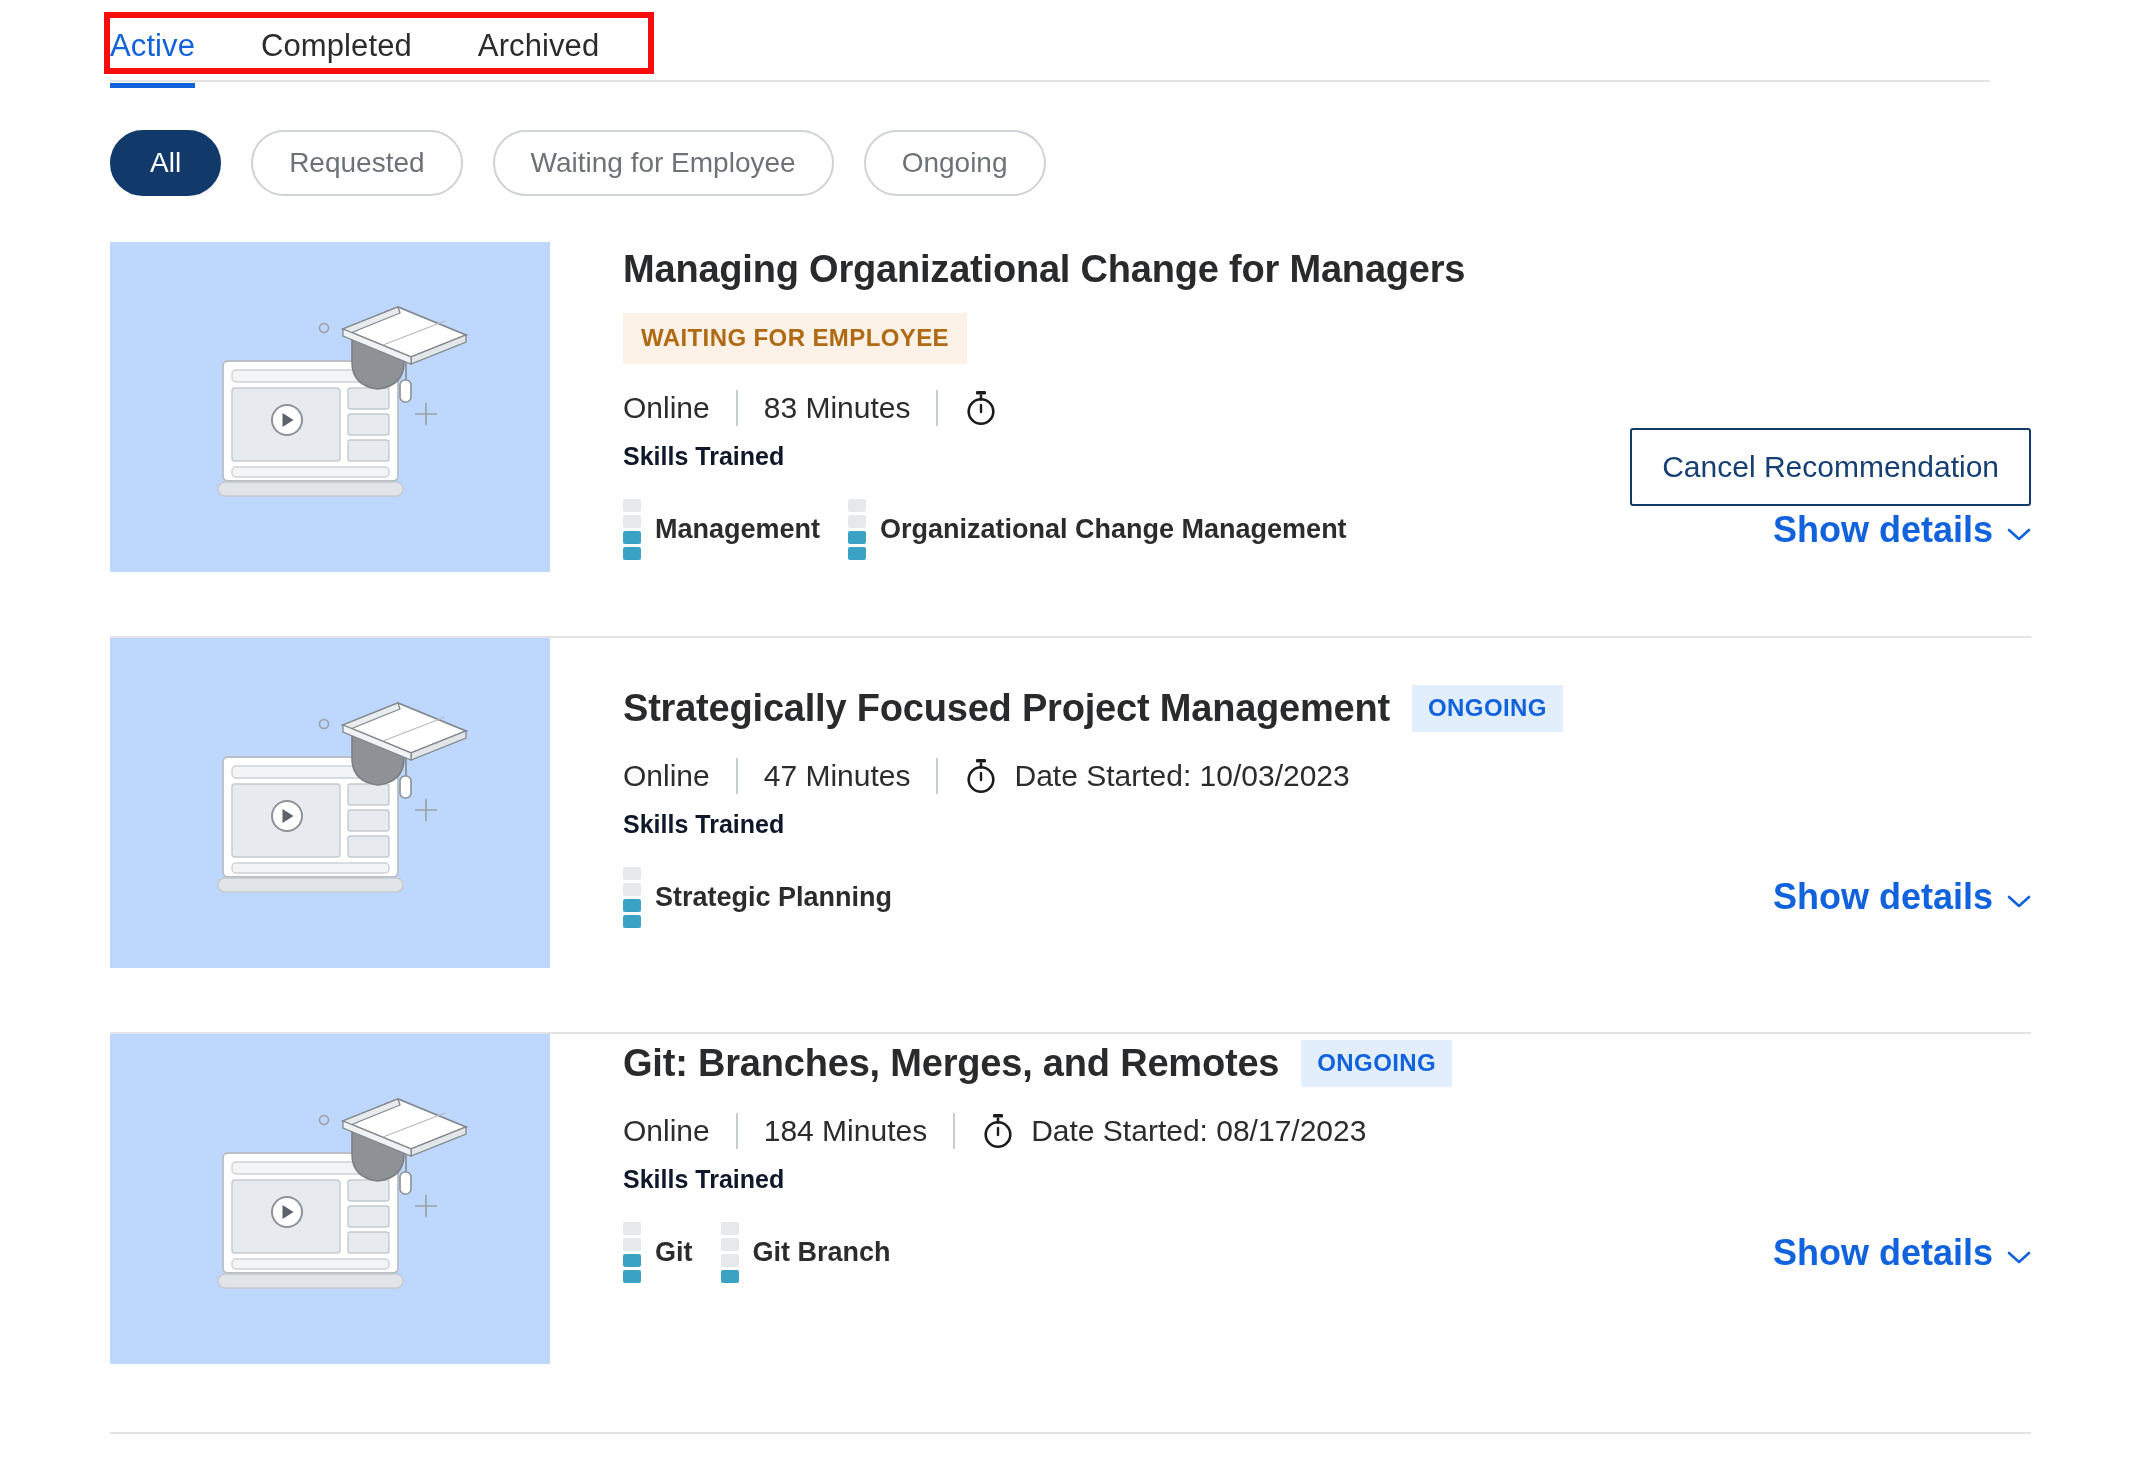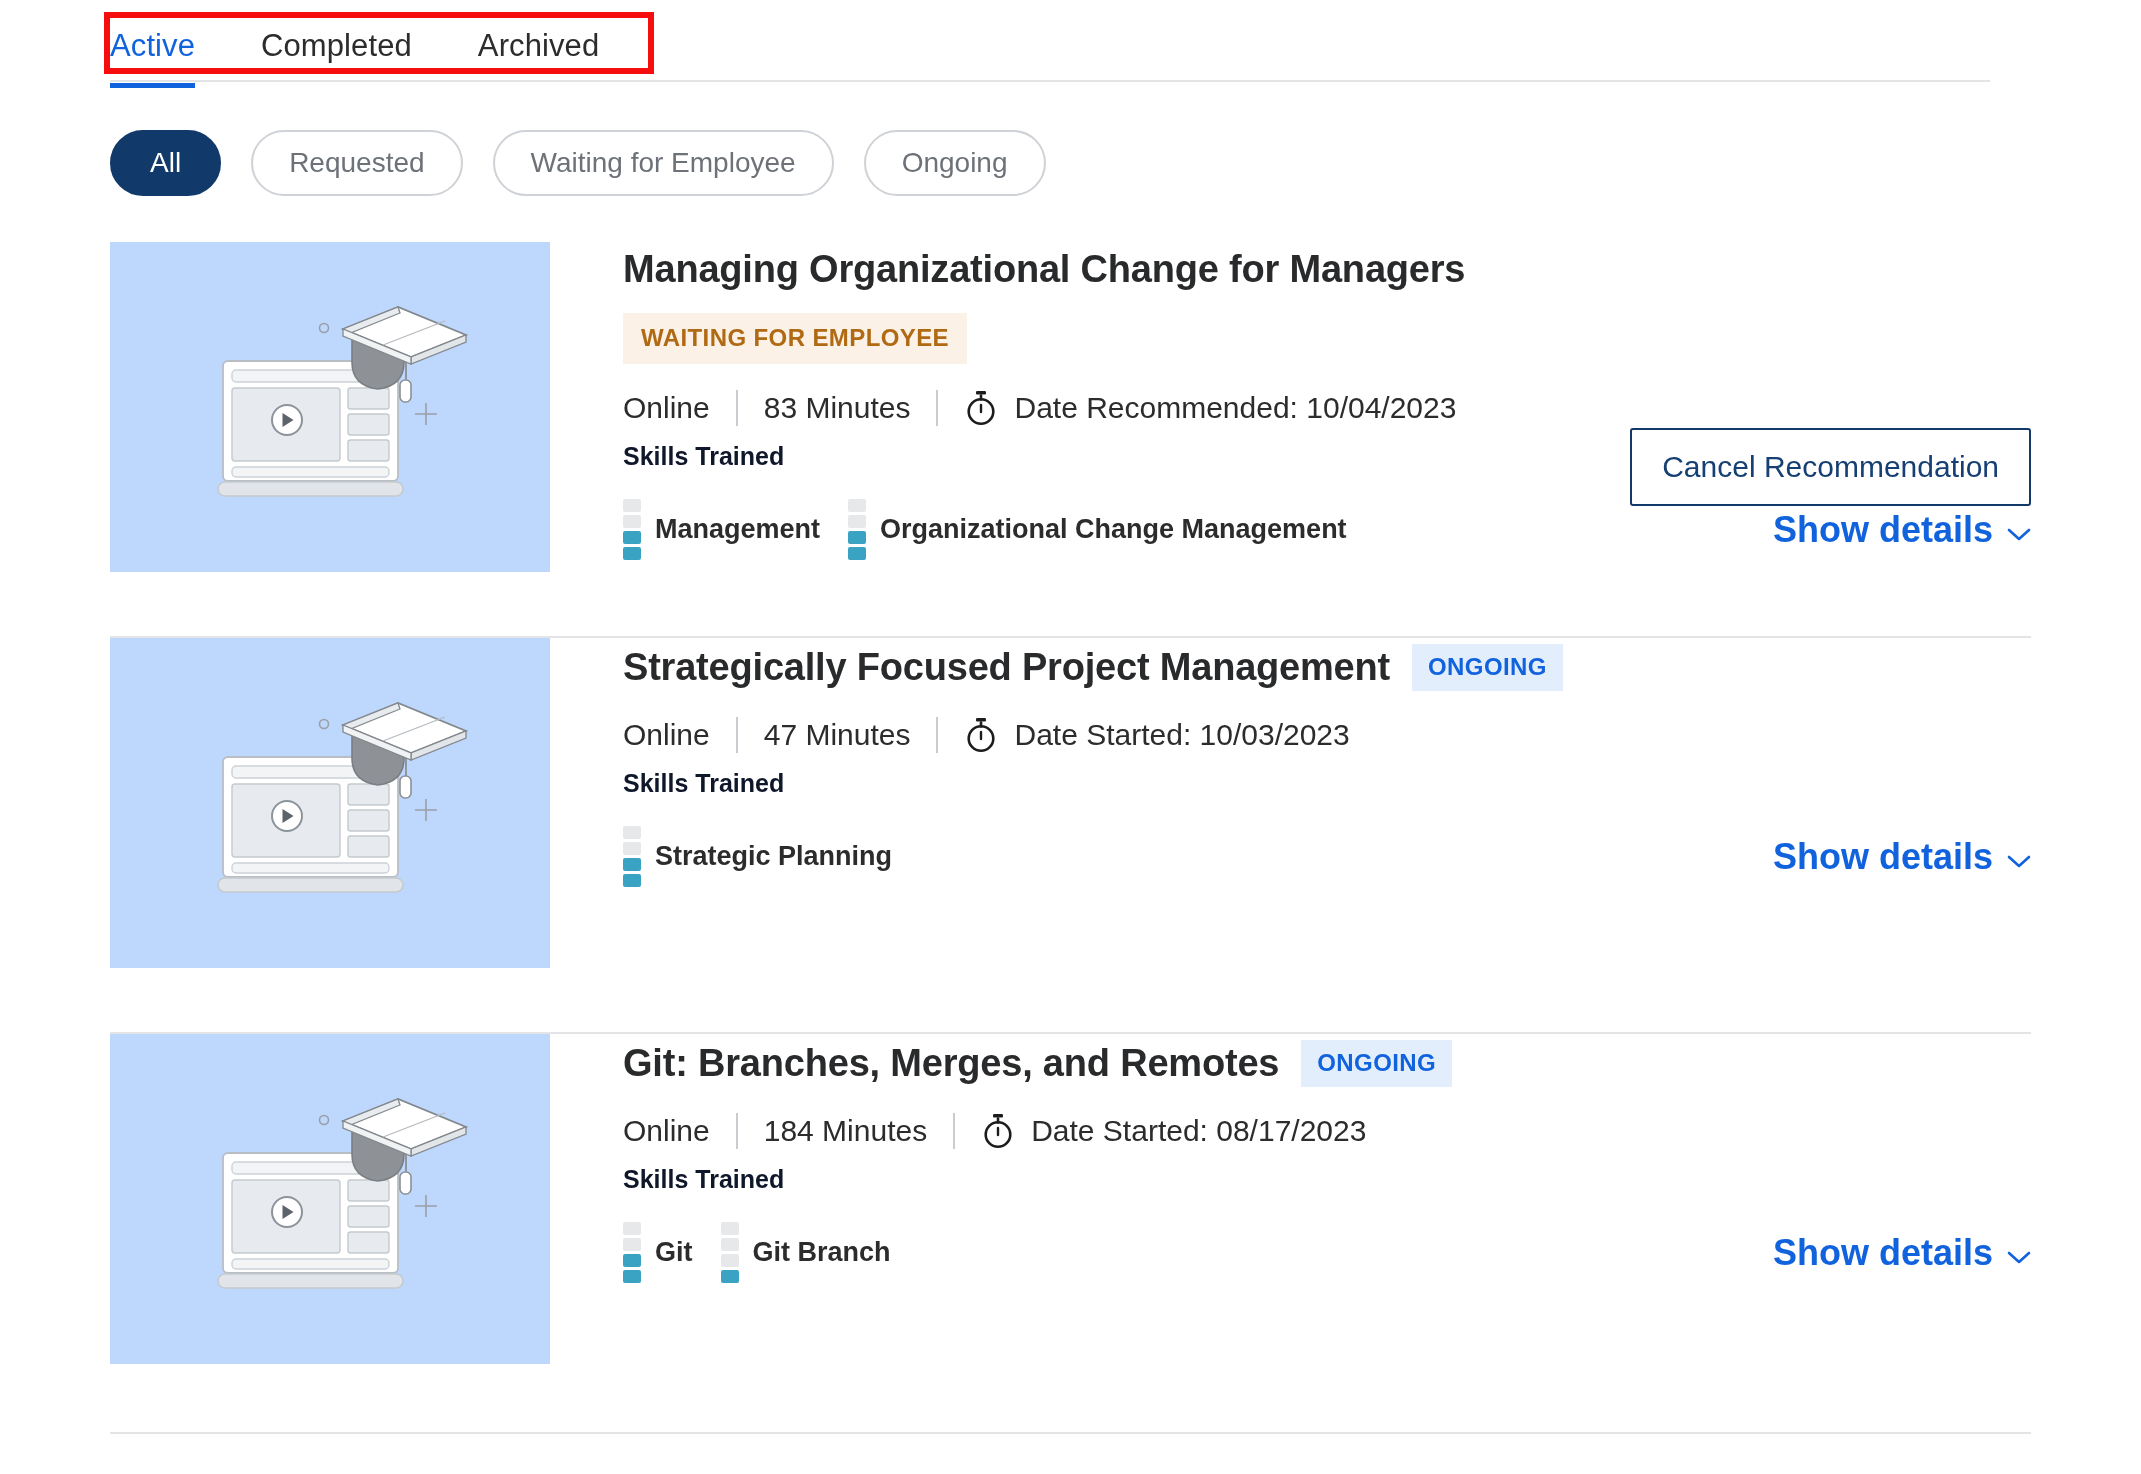--- a/index.html
+++ b/index.html
@@ -295,21 +295,20 @@
             <span class="meta-item">83 Minutes</span>
             <span class="meta-sep"></span>
             <span class="timer-icon">
               <svg width="34" height="36" viewBox="0 0 34 36" xmlns="http://www.w3.org/2000/svg">
     <rect x="12" y="1" width="10" height="3.4" rx="1.2" fill="#1b1c1d"></rect>
     <path d="M17 5.5 v4" stroke="#1b1c1d" stroke-width="2.6" stroke-linecap="round"></path>
     <circle cx="17" cy="21.5" r="12.3" fill="none" stroke="#1b1c1d" stroke-width="2.6"></circle>
     <path d="M17 15 v7" stroke="#1b1c1d" stroke-width="2.4" stroke-linecap="round"></path>
   </svg>
             </span>
-            <span class="meta-item">Date Recommended: 10/04/2023</span>
           </div>
           <div class="skills-label">Skills Trained</div>
           <div class="skills-row" style="position: relative; padding-right: 110px;">
             <div class="skill">
               <span class="skill-meter">
                 <i class="on"></i>
                 <i class="on"></i>
                 <i></i>
                 <i></i>
               </span>
@@ -328,21 +327,21 @@
               <span>Show details</span>
               <span class="chev"><svg width="24" height="15" viewBox="0 0 24 15" xmlns="http://www.w3.org/2000/svg">
     <path d="M2 3 L12 12 L22 3" fill="none" stroke="#1162dd" stroke-width="2.6" stroke-linecap="round" stroke-linejoin="round"></path>
   </svg></span>
             </div>
           </div>
         </div>
         <button class="cancel-btn">Cancel Recommendation</button>
         <div class="divider-line"></div>
       </div>
-      <div class="course-row" style="padding-bottom: 66px;">
+      <div class="course-row" style="padding-bottom: 66px; align-items: center;">
         <div class="thumb">
   <svg viewBox="0 0 440 330" xmlns="http://www.w3.org/2000/svg">
     <g fill="none" stroke="#9aa0a6" stroke-width="1.6">
       <circle cx="214" cy="86" r="4.5"></circle>
       <path d="M305 172 h22 M316 161 v22"></path>
       <path d="M134 158 h12 M140 152 v12"></path>
       <path d="M156 148 l24 -14 M160 157 l24 -14"></path>
       <circle cx="211" cy="179" r="3"></circle>
       <path d="M198 198 l8 5 M198 203 l8 -5 M202 195 v11"></path>
     </g>

